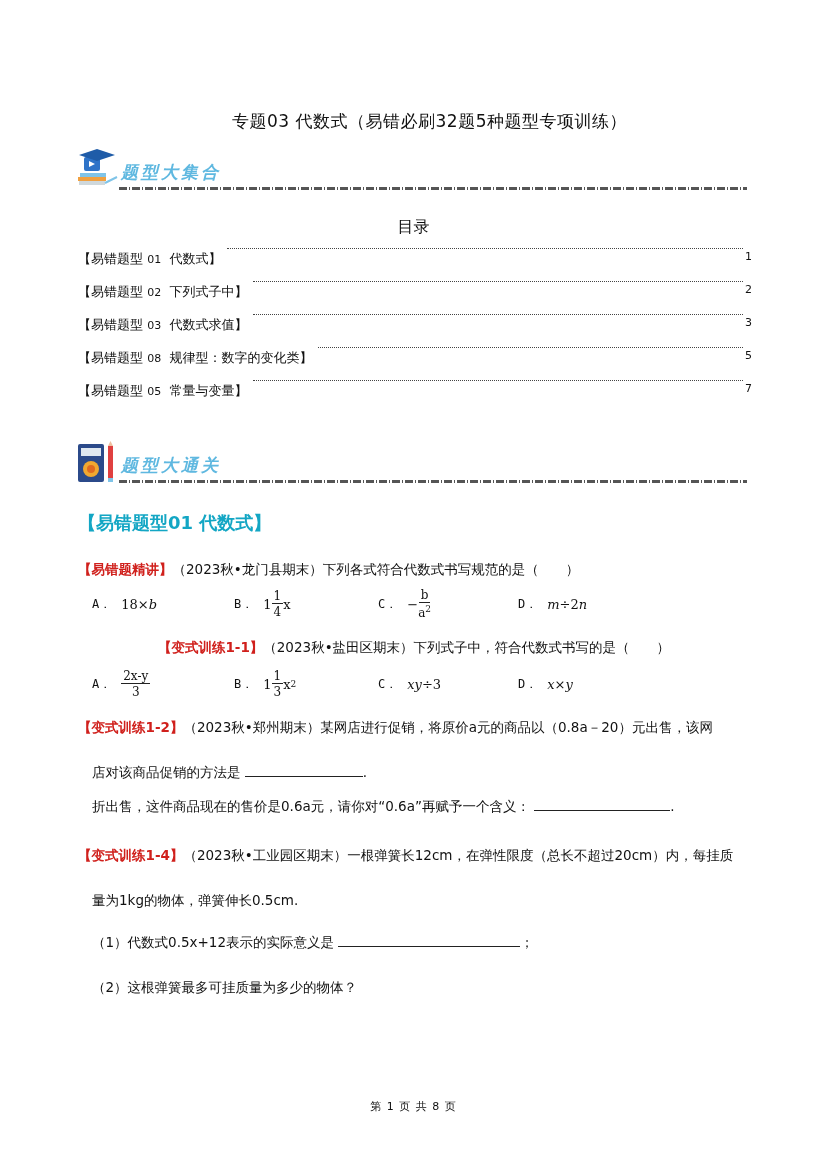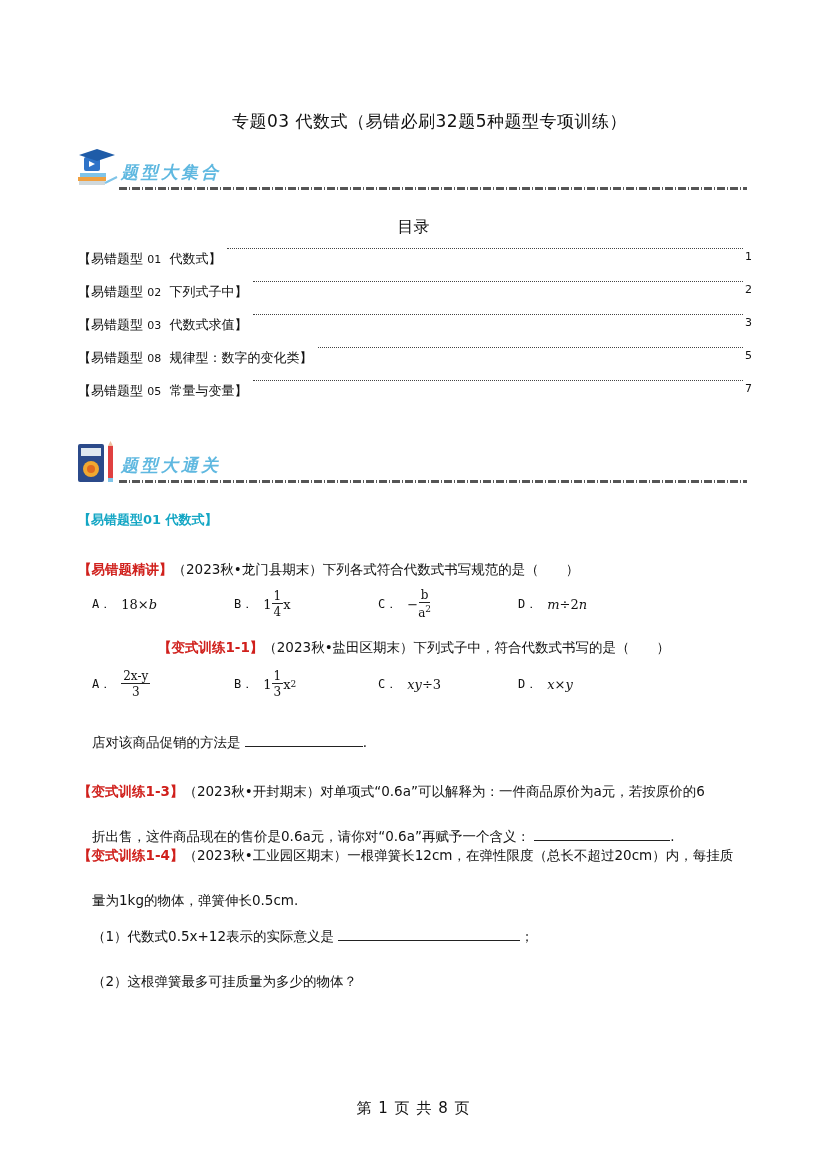--- a/index.html
+++ b/index.html
@@ -34,37 +34,37 @@
   }
   .toc-row .lab { white-space: nowrap; }
   .toc-row .num-small { font-size: 11px; }
   .toc-row .dots {
     flex: 1; margin: 0 2px 0 6px; height: 1px;
     border-bottom: 1.5px dotted #444; transform: translateY(-3px);
   }
   .toc-row .pg { font-size: 11px; }
   
   .sec-heading {
-    left: 78px; top: 511px; font-size: 13px; font-weight: bold; color: #13a6c4;
+    left: 78px; top: 511px; font-size: 18px; font-weight: bold; color: #13a6c4;
   }
   .q {
     left: 78px; width: 672px; font-size: 13.5px; line-height: 30px;
   }
   .q .tag { color: #d0201c; font-weight: bold; }
   .q .indent { padding-left: 14px; margin-top: 15px; }
   .q .blank { display: inline-block; border-bottom: 1px solid #222; height: 14px; vertical-align: baseline; }
   .opts { left: 92px; width: 660px; height: 40px; font-size: 13px; font-family: "DejaVu Serif", serif; }
   .opt { position: absolute; top: 0; display: flex; align-items: center; height: 40px; }
   .opt .letter { margin-right: 10px; font-family: "DejaVu Sans Mono", monospace; font-size: 12px; }
   .frac { display: inline-flex; flex-direction: column; align-items: center; vertical-align: middle; line-height: 1; font-size: 12px; }
   .frac .n { padding: 0 2px 1px; border-bottom: 1px solid #222; }
   .frac .d { padding-top: 2px; }
   i.v { font-family: "DejaVu Serif", serif; font-style: italic; }
   sup { font-size: 9px; }
-  .footer { left: 0; width: 827px; top: 1099px; text-align: center; font-size: 15px; letter-spacing: 1px; }
+  .footer { left: 0; width: 827px; top: 1099px; text-align: center; font-size: 11px; letter-spacing: 1px; }
 </style>
 </head>
 <body>
 
 <div class="abs title">专题03 代数式（易错必刷32题5种题型专项训练）</div>
 
 <div class="abs banner" style="top:147px;">
   <svg class="icon" viewBox="0 0 44 46">
     <rect x="4" y="34" width="26" height="4" fill="#cfd8dc"></rect>
     <rect x="3" y="30" width="28" height="4" fill="#f0a040"></rect>
@@ -185,28 +185,28 @@
   </div>
   <div class="opt" style="left:426px;">
     <span class="letter">D．</span>
     <i class="v">x</i>
       <span>×</span>
       <i class="v">y</i>
   </div>
 </div>
 
 <div class="abs q" style="top:712px;">
+  <div><span class="tag">【变式训练1-2】</span><span>（2023秋•郑州期末）某网店进行促销，将原价a元的商品以（0.8a－20）元出售，该网</span></div>
   <div class="indent"><span>店对该商品促销的方法是</span>&nbsp;<span class="blank" style="width:118px;"></span><span>.</span></div>
 </div>
 
 <div class="abs q" style="top:776px;">
-  <div><span class="tag">【变式训练1-3】</span><span>（2023秋•开封期末）对单项式“0.6a”可以解释为：一件商品原价为a元，若按原价的6</span></div>
   <div class="indent"><span>折出售，这件商品现在的售价是0.6a元，请你对“0.6a”再赋予一个含义：</span>&nbsp;<span class="blank" style="width:136px;"></span><span>.</span></div>
 </div>
 
 <div class="abs q" style="top:840px;">
   <div><span class="tag">【变式训练1-4】</span><span>（2023秋•工业园区期末）一根弹簧长12cm，在弹性限度（总长不超过20cm）内，每挂质</span></div>
   <div class="indent"><span>量为1kg的物体，弹簧伸长0.5cm.</span></div>
-  <div class="indent" style="margin-top:6px;"><span>（1）代数式0.5x+12表示的实际意义是</span>&nbsp;<span class="blank" style="width:182px;"></span><span>；</span></div>
+  <div class="indent" style="margin-top:12px;"><span>（1）代数式0.5x+12表示的实际意义是</span>&nbsp;<span class="blank" style="width:182px;"></span><span>；</span></div>
   <div class="indent"><span>（2）这根弹簧最多可挂质量为多少的物体？</span></div>
 </div>
 
 <div class="abs footer">第 1 页 共 8 页</div>
 
 </body></html>

